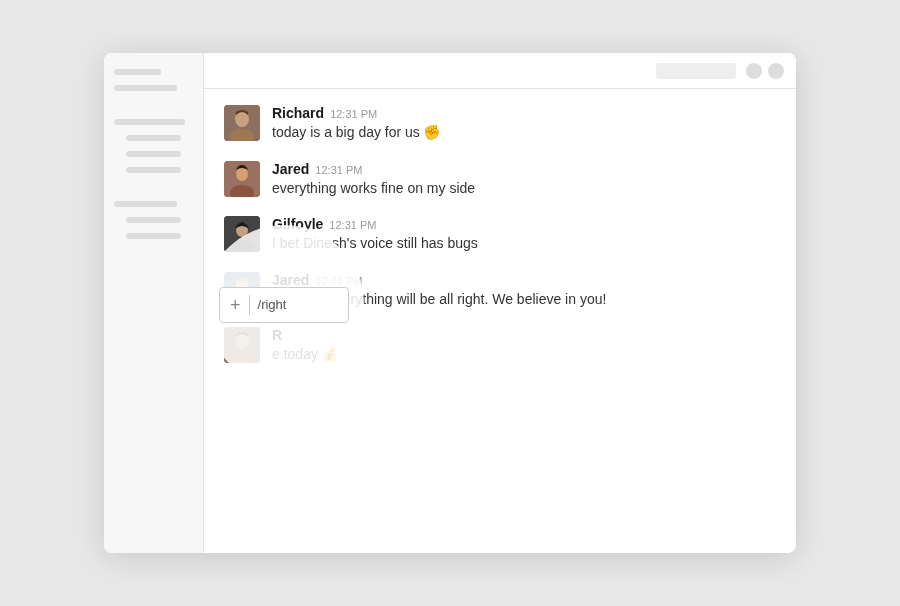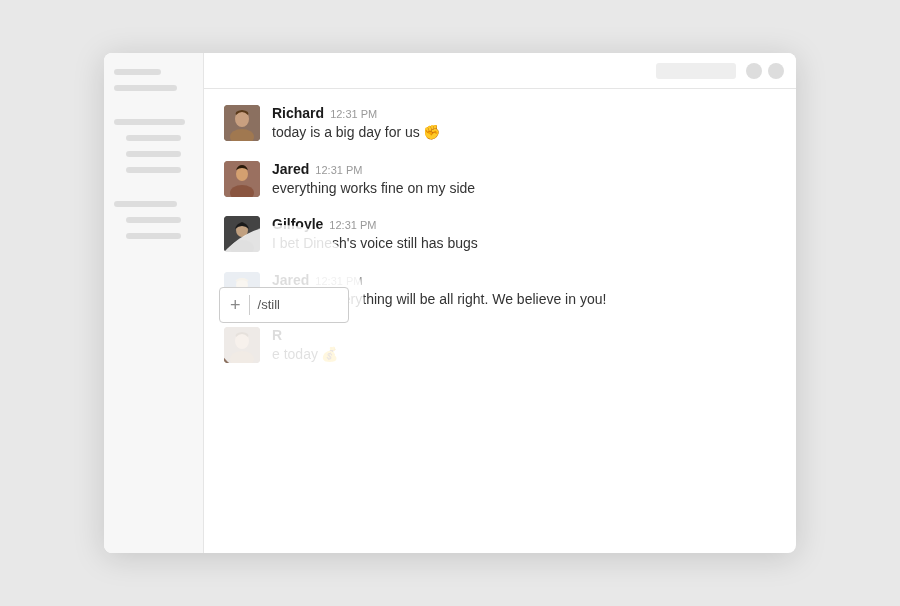--- a/index.html
+++ b/index.html
@@ -321,19 +321,19 @@
         <div class="message-header">
           <span class="message-name">R</span>
         </div>
         <span class="message-text">e today 💰</span>
       </div>
 
       <div class="circle-overlay">
         <div class="input-box">
           <span class="input-plus">+</span>
           <div class="input-divider"></div>
-          <span class="input-voice">/still</span>
+          <span class="input-voice">/right</span>
         </div>
       </div>
     </div>
 
   </div>
 </div>
 
 </body></html>

